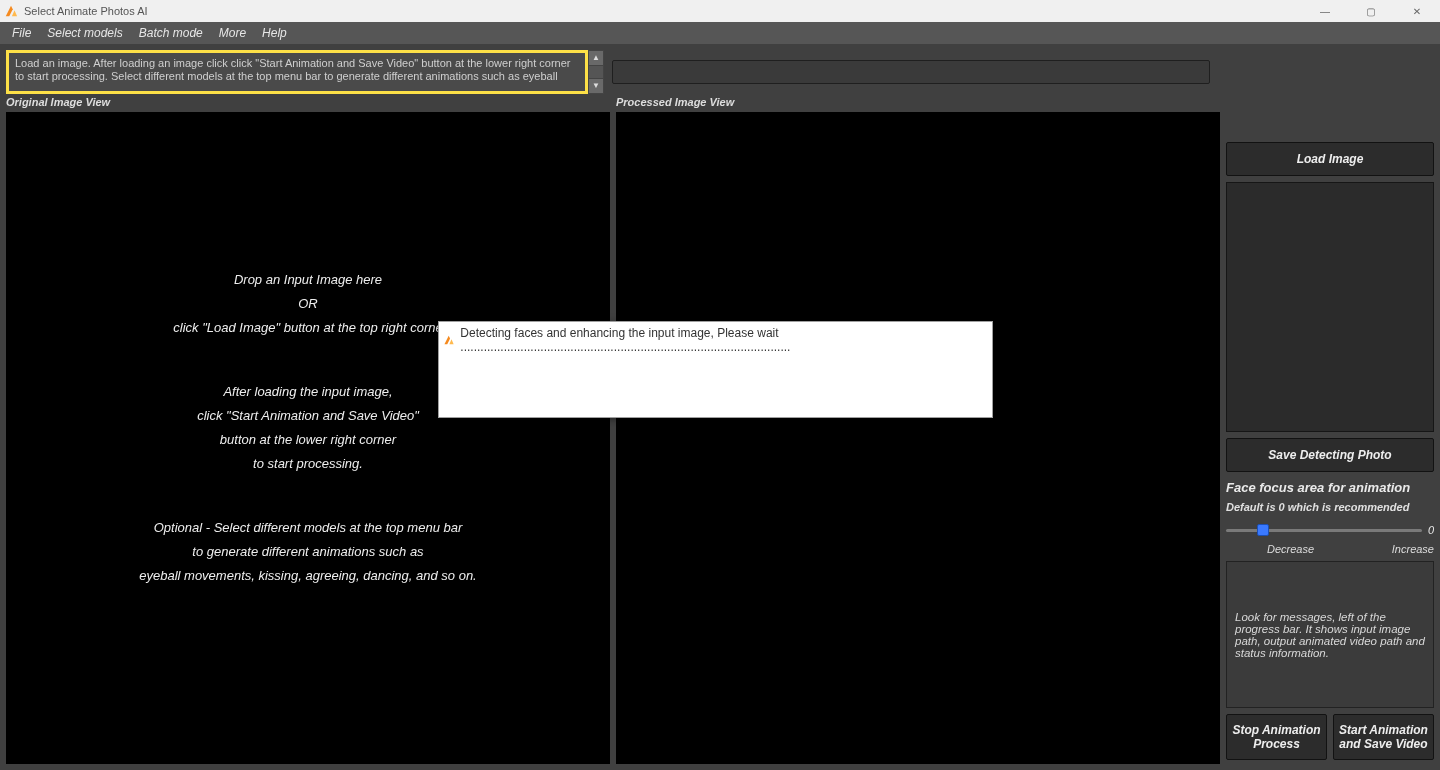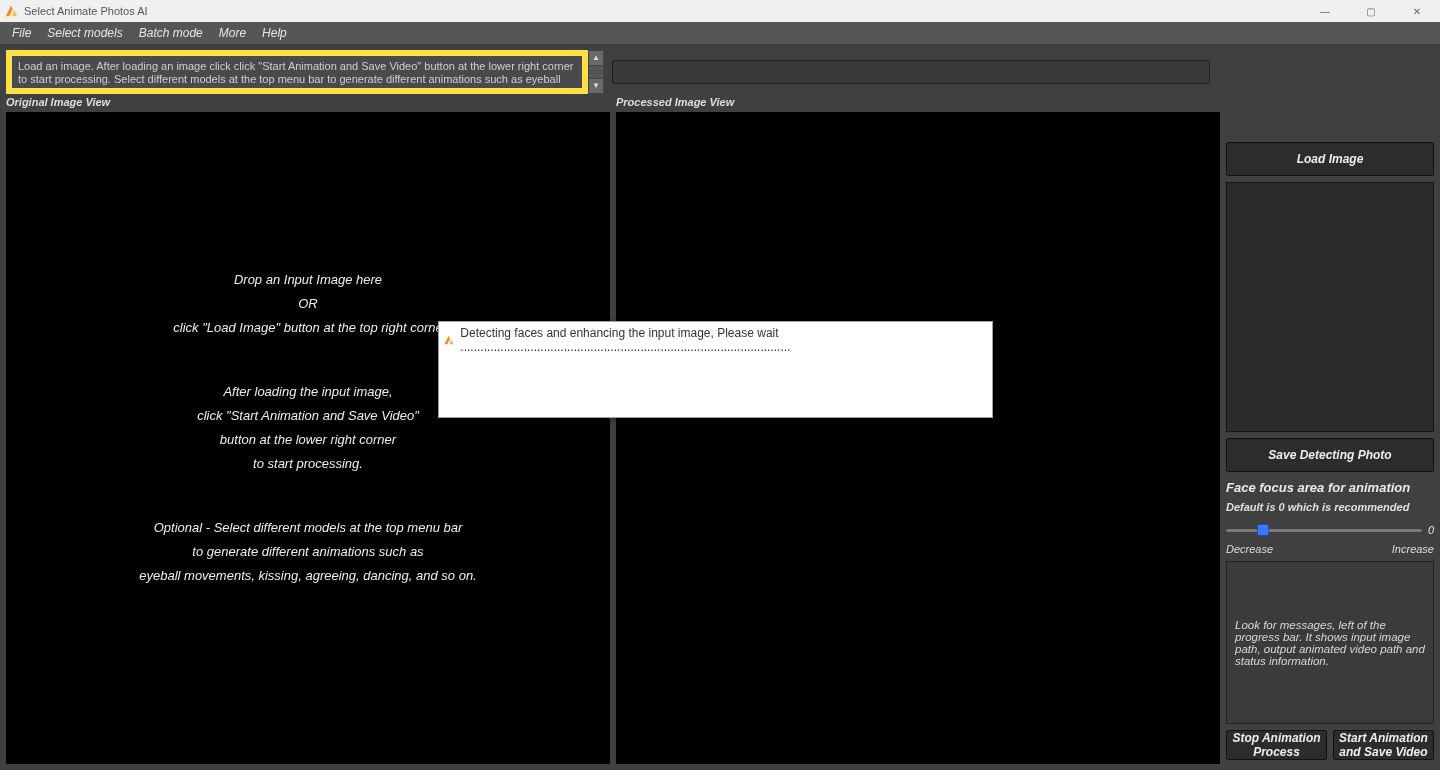--- a/index.html
+++ b/index.html
@@ -12,21 +12,21 @@
   .winbtns { position: absolute; right: 0; top: 0; height: 22px; display: flex; }
   .winbtn { width: 46px; height: 22px; display: flex; align-items: center; justify-content: center; color: #666; font-family: "Segoe UI Symbol", sans-serif; font-size: 10px; cursor: default; }
 
   
   .menubar { height: 22px; background: #565656; display: flex; align-items: center; padding: 0 4px; color: #e6e6e6; font-size: 12px; font-style: italic; }
   .menuitem { padding: 3px 8px; cursor: default; }
 
   
   .toprow { display: flex; height: 44px; margin: 6px 0 0 0; }
   .info-area { display: flex; flex: 0 0 604px; padding-left: 6px; }
-  .info-textbox { flex: 1; background: #4a4a4a; border: 6px solid #fde047; color: #cfcfcf; font-size: 11px; padding: 4px 6px; line-height: 13px; overflow: hidden; }
+  .info-textbox { flex: 1; background: #4a4a4a; border: 3px solid #fde047; color: #cfcfcf; font-size: 11px; padding: 4px 6px; line-height: 13px; overflow: hidden; }
   .info-scroll { width: 16px; display: flex; flex-direction: column; }
   .info-scroll button { flex: 0 0 16px; background: #696969; border: 1px solid #444; color: #ddd; font-size: 8px; line-height: 1; padding:0; }
   .info-scroll .track { flex: 1; background: #555; border-left:1px solid #444; border-right:1px solid #444; }
   .status-field { margin-left: 8px; width: 598px; height: 24px; align-self: center; background: #3a3a3a; border: 1px solid #1f1f1f; border-radius: 2px; }
   .right-toppad { flex: 1; }
 
   
   .work { position: relative; height: calc(770px - 22px - 22px - 50px); display: flex; font-style: italic; }
   .views { flex: 1; display: flex; gap: 6px; padding: 0 4px 6px 6px; flex-direction: row; }
   .viewcol { flex: 1; display: flex; flex-direction: column; }
@@ -38,26 +38,26 @@
   .sidebar { width: 216px; flex: 0 0 216px; padding: 0 6px 6px 2px; display: flex; flex-direction: column; gap: 6px; background:#404040; position: absolute; right:0; top:48px; bottom:4px; }
   .sidebtn { background: #2c2c2c; border: 1px solid #121212; color: #eee; font-weight: 700; font-size: 12px; padding: 9px 0; text-align: center; border-radius: 2px; cursor: default; }
   .preview-box { height: 250px; background: #2b2b2b; border: 1px solid #161616; }
   .section-title { font-weight: 700; font-size: 13px; color: #eaeaea; margin-top: 2px; }
   .section-sub { font-weight: 600; font-size: 11px; color: #e0e0e0; }
 
   .slider-row { display: flex; align-items: center; gap: 6px; margin-top:4px; }
   .slider-track { position: relative; flex:1; height: 14px; }
   .slider-line { position:absolute; left:0; right:0; top:6px; height:3px; background:#7a7a7a; border-radius:2px; }
   .slider-thumb { position:absolute; top:1px; width:12px; height:12px; background:#3a79ff; border:1px solid #1b4fb5; border-radius:2px; }
-  .slider-labels { display:flex; justify-content:space-between; font-size:11px; color:#ddd; }
+  .slider-labels { display:flex; justify-content:space-between; font-size:11px; color:#ddd;margin-left:41px; }
 
   .msg-box { flex:1; background:#3b3b3b; border:1px solid #222; padding:8px; font-size:11.5px; color:#d8d8d8; display:flex; align-items:center; }
 
   .bottom-btns { display:flex; gap:6px; }
-  .bottom-btns .sidebtn { flex:1; padding:0 2px; font-size:12px; line-height:14px; white-space: pre-line; }
+  .bottom-btns .sidebtn { flex:1; padding:8px 2px; font-size:12px; line-height:14px; white-space: pre-line; }
 
   
   .modal { position:absolute; left:438px; top:321px; width:555px; height:97px; background:#fff; color:#333; border:1px solid #a0a0a0; box-shadow:0 2px 8px rgba(0,0,0,0.4); }
   .modal-head { display:flex; align-items:center; padding:4px 4px 0 4px; gap:4px; font-size:12px; color:#333; }
   .modal .logo-icon { width:14px; height:14px; margin-right:2px; }
 
   
   .logo-svg { width:100%; height:100%; }
 </style>
 </head>

